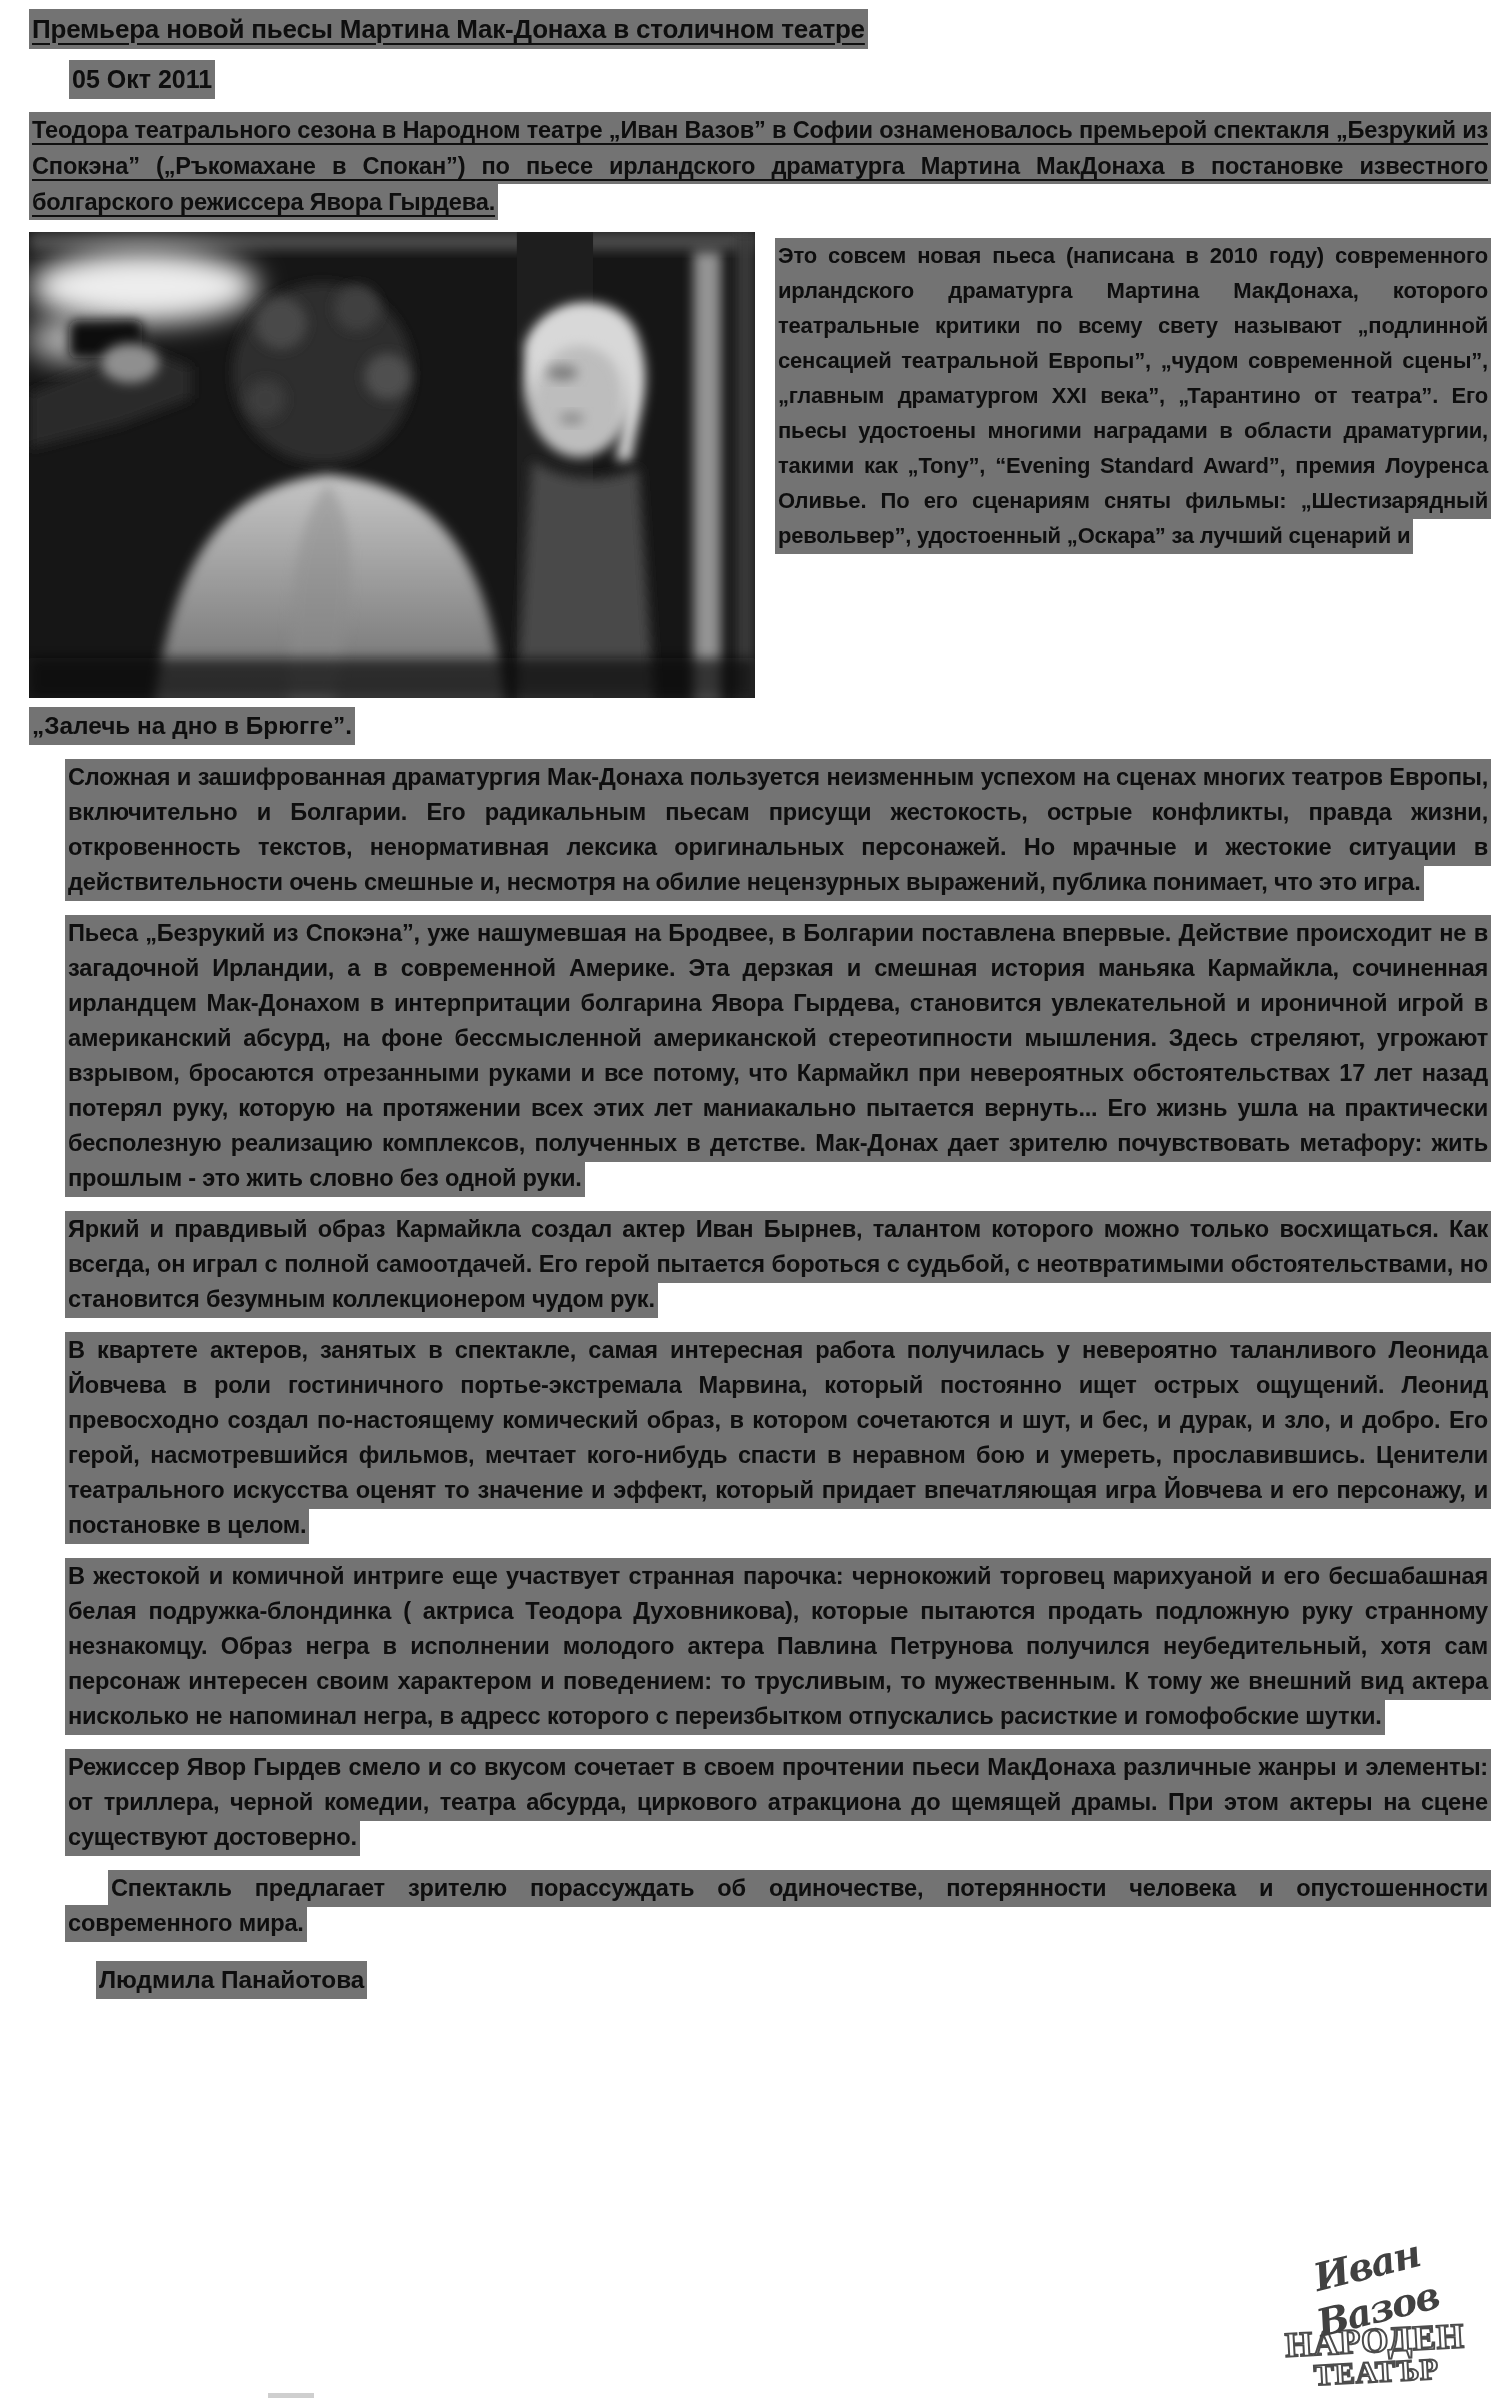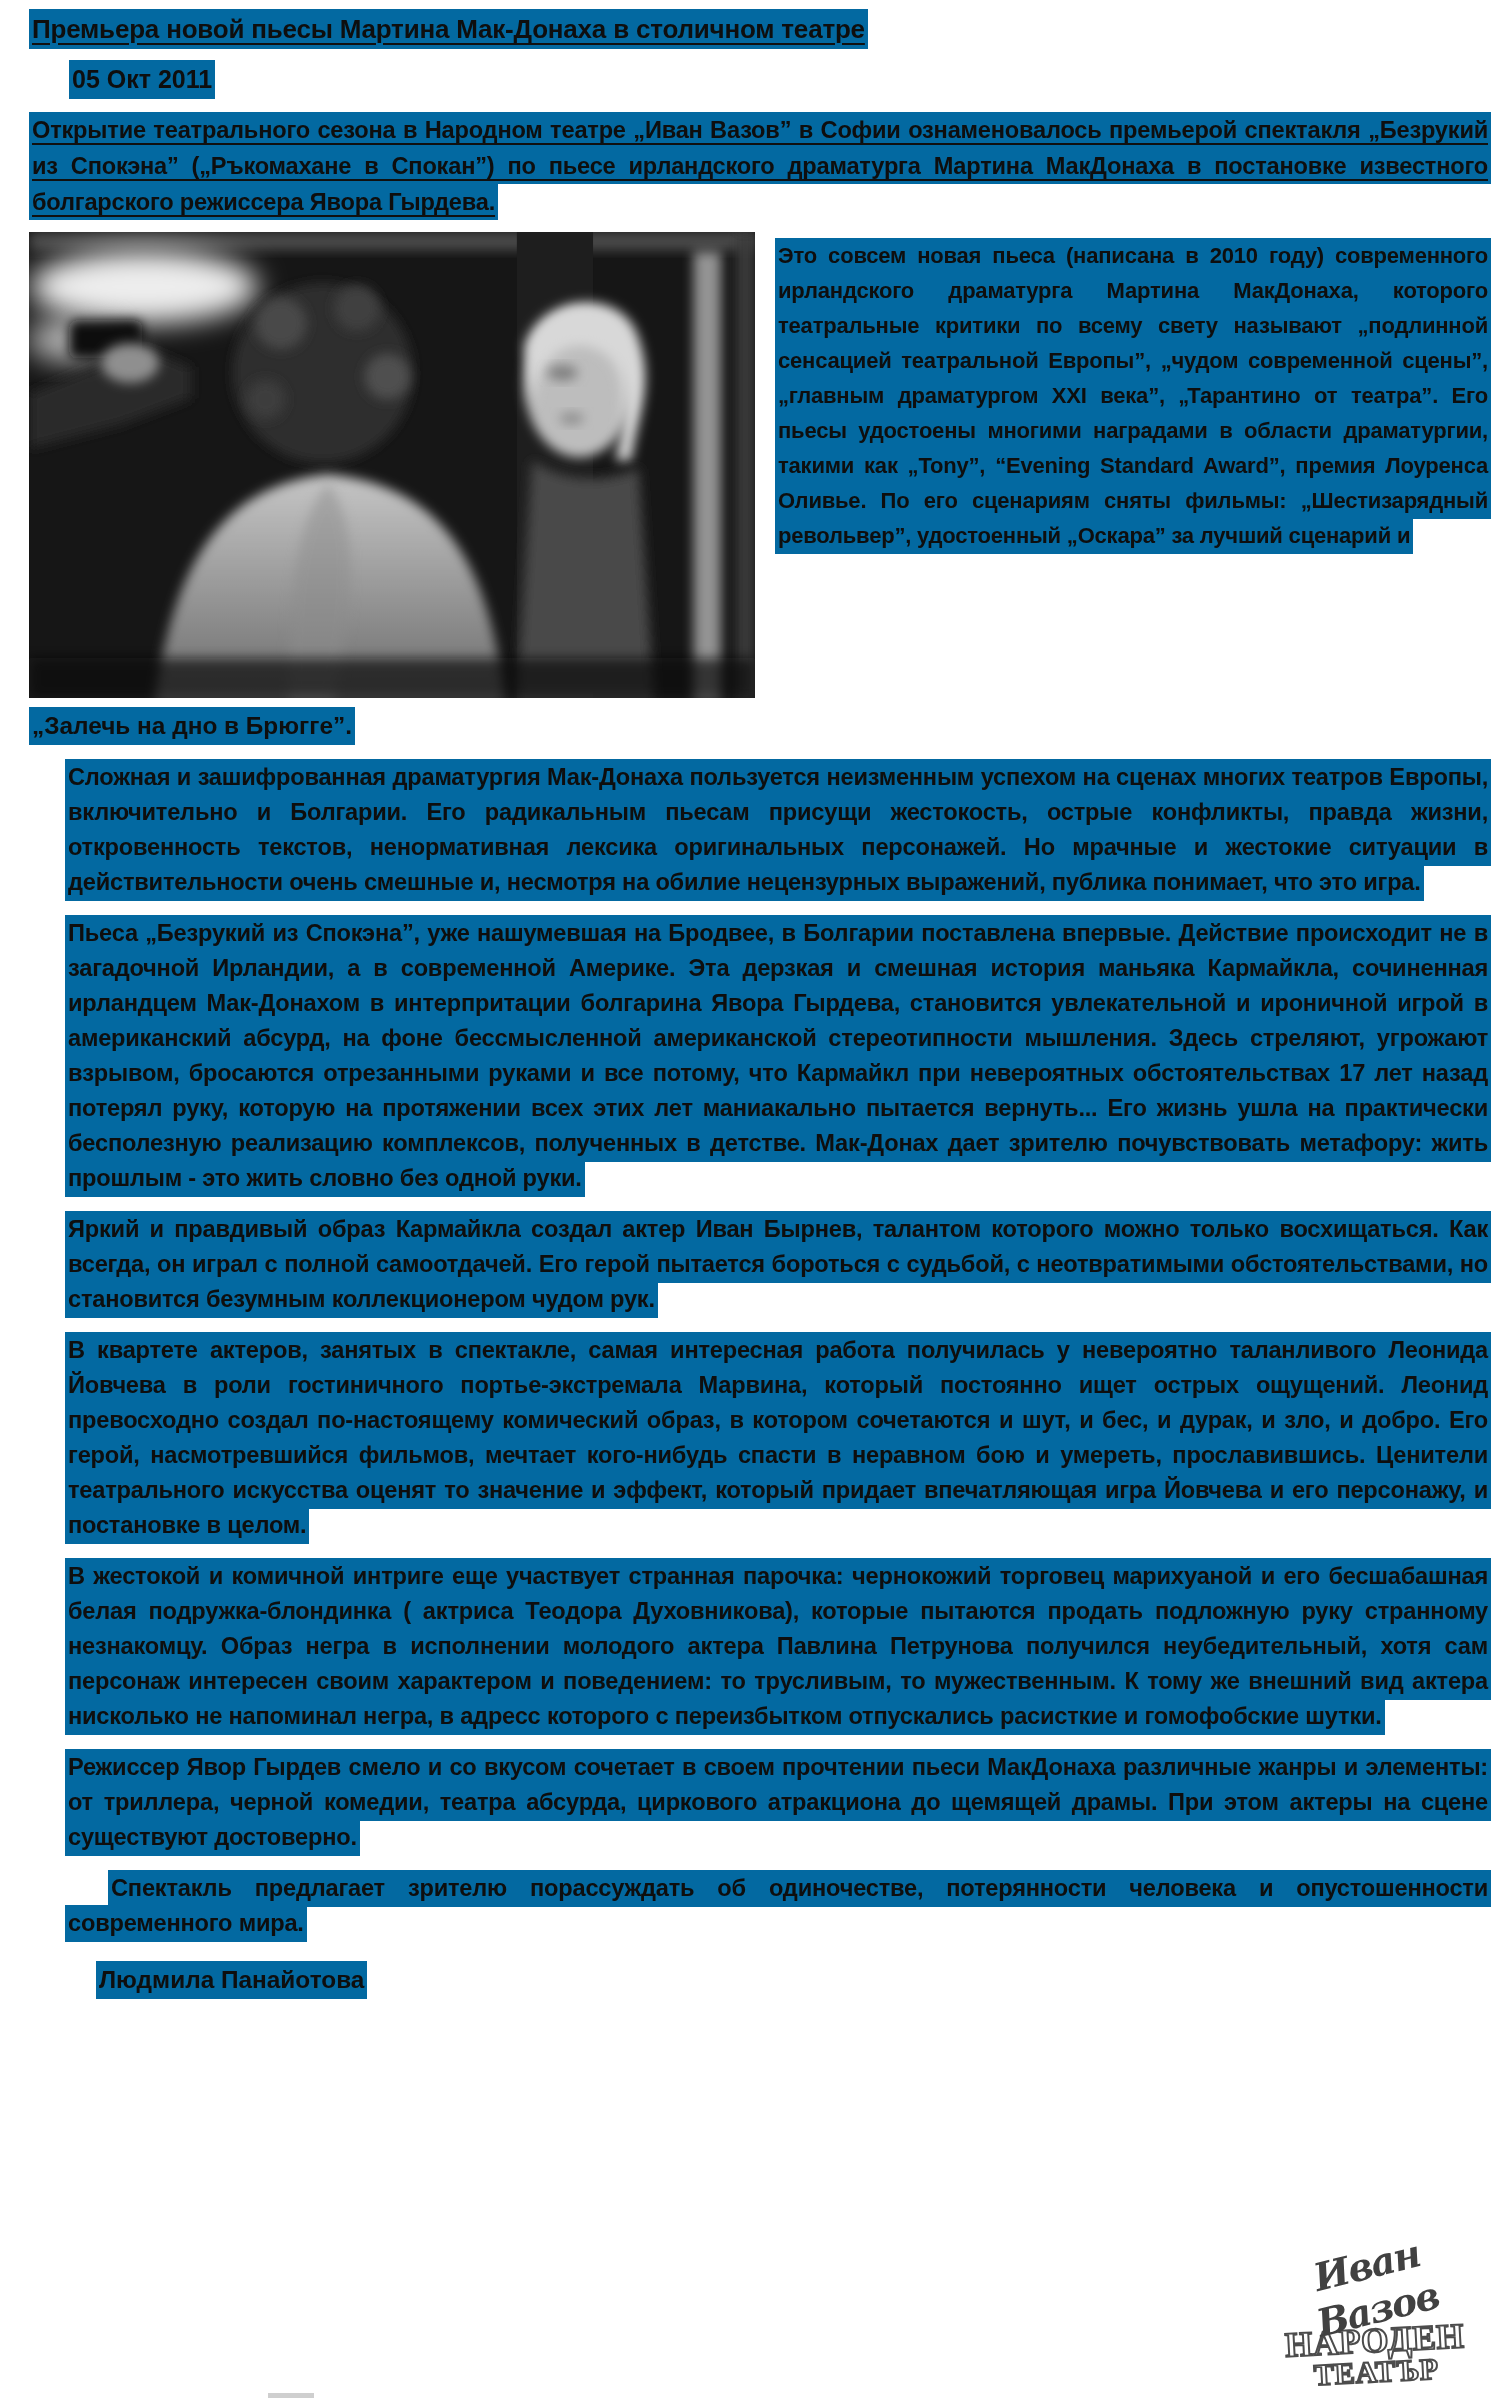--- a/index.html
+++ b/index.html
@@ -13,21 +13,21 @@
   }
   .page {
     position:relative;
     width:1511px; height:2401px;
     padding:9.1px 20px 0 29px;
     overflow:hidden;
     background:#ffffff;
   }
   
   .hl {
-    background:#0369a1;
+    background:#737373;
     padding:5.3px 3px;
     -webkit-box-decoration-break:clone;
     box-decoration-break:clone;
   }
   .u {
     text-decoration:underline;
     text-decoration-thickness:2.3px;
     text-underline-offset:5.3px;
     text-decoration-color:#101010;
   }
@@ -70,21 +70,21 @@
 </style>
 </head>
 <body>
 
 <div class="page">
 
   <h1 class="title"><span class="hl u">Премьера новой пьесы Мартина Мак-Донаха в столичном театре</span></h1>
 
   <div class="date"><span class="hl">05 Окт 2011</span></div>
 
-  <p class="lead"><span class="hl u">Открытие театрального сезона в Народном театре „Иван Вазов” в Софии ознаменовалось премьерой спектакля „Безрукий из Спокэна” („Ръкомахане в Спокан”) по пьесе ирландского драматурга Мартина МакДонаха в постановке известного болгарского режиссера Явора Гырдева.</span></p>
+  <p class="lead"><span class="hl u">Теодора театрального сезона в Народном театре „Иван Вазов” в Софии ознаменовалось премьерой спектакля „Безрукий из Спокэна” („Ръкомахане в Спокан”) по пьесе ирландского драматурга Мартина МакДонаха в постановке известного болгарского режиссера Явора Гырдева.</span></p>
 
   <div class="media">
 
     <div class="photo">
       <svg width="726" height="466" viewBox="0 0 952 612" xmlns="http://www.w3.org/2000/svg">
         <defs>
           <filter id="b18" x="-40%" y="-40%" width="180%" height="180%">
               <feGaussianBlur stdDeviation="18"></feGaussianBlur>
             </filter>
           <filter id="b8" x="-40%" y="-40%" width="180%" height="180%">

